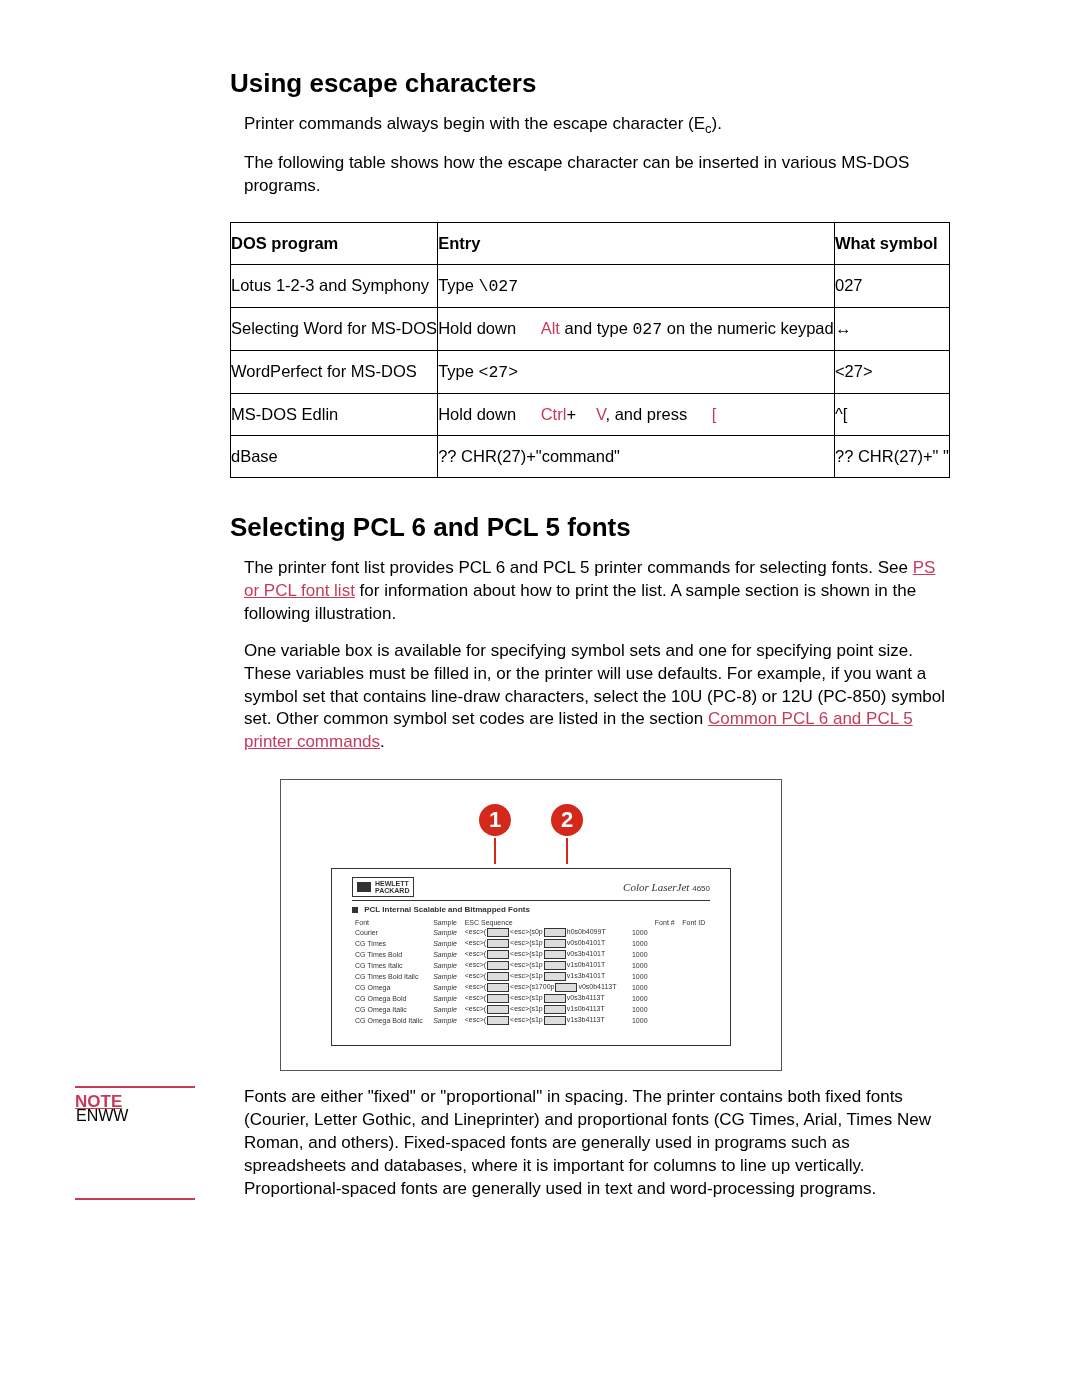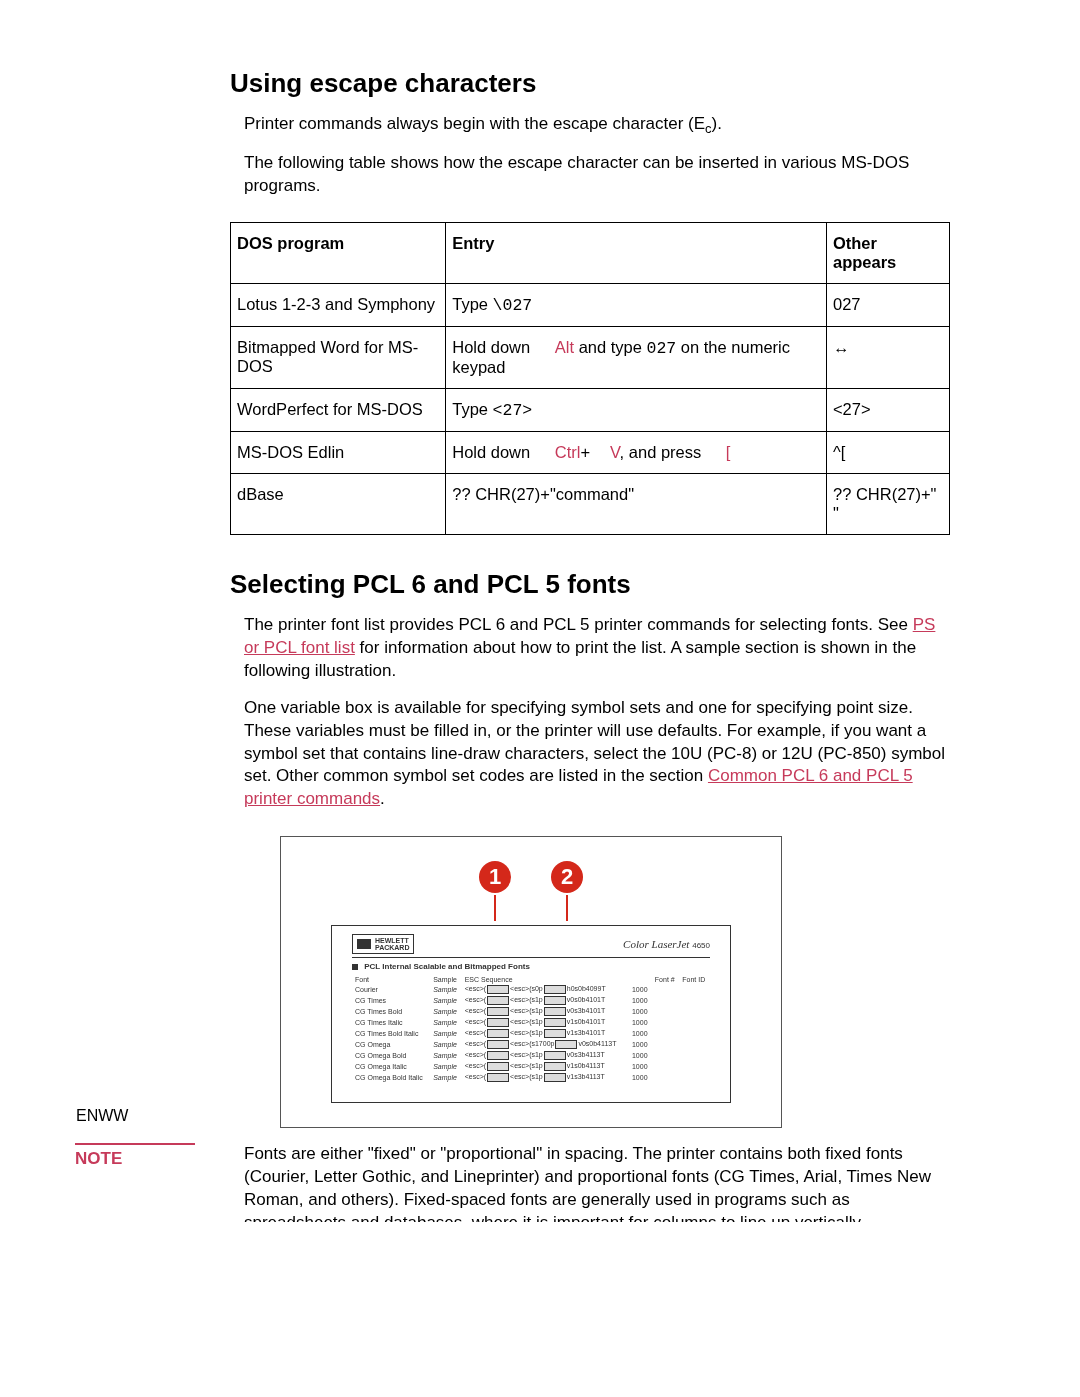--- a/index.html
+++ b/index.html
@@ -28,21 +28,21 @@
   }
   .sub { font-size: 13px; vertical-align: sub; }
   table.escape {
     width: 100%;
     border-collapse: collapse;
     margin: 24px 0 34px 0;
     font-size: 16.5px;
   }
   table.escape th, table.escape td {
     border: 1px solid #000;
-    padding: 11px 6px;
+    padding: 11px 0;
     text-align: left;
     vertical-align: top;
   }
   table.escape th {
     font-weight: bold;
     background: #fff;
   }
   .mono { font-family: "Courier New", monospace; }
   .key { color: #c63a5a; margin-left: 20px; }
   a.link { color: #c63a5a; text-decoration: underline; }
@@ -109,21 +109,21 @@
     align-items: flex-start;
     gap: 0;
     margin-left: -155px;
     margin-top: 10px;
   }
   .note-left {
     width: 155px;
     flex-shrink: 0;
   }
   .note-left .bar { height:2px; background:#c63a5a; width:120px; margin-bottom:4px; }
-  .note-left .lbl { color:#c63a5a; font-weight:bold; font-size:17px; }
+  .note-left .lbl { color:#c63a5a; font-weight:bold; font-size:17px;text-decoration:underline; }
   .note-left .bar2 { height:2px; background:#c63a5a; width:120px; margin-top:86px; }
   .note-right { flex:1; }
 
   .footer {
     position: absolute;
     left: 76px; right: 130px; bottom: 97px;
     display:flex; justify-content:space-between;
     font-size: 16px;
   }
   .footer .right b { font-weight: bold; margin-left:10px; }
@@ -139,31 +139,31 @@
     <span>Printer commands always begin with the escape character (E</span><span class="sub">c</span><span>).</span>
   </p>
 
   <p>The following table shows how the escape character can be inserted in various MS-DOS programs.</p>
 
   <table class="escape">
     <thead>
         <tr>
           <th>DOS program</th>
           <th>Entry</th>
-          <th>Other appears</th>
+          <th>What symbol</th>
         </tr>
       </thead>
     <tbody>
         <tr>
           <td>Lotus 1-2-3 and Symphony</td>
           <td><span>Type </span><span class="mono">\027</span></td>
           <td>027</td>
         </tr>
         <tr>
-          <td>Bitmapped Word for MS-DOS</td>
+          <td>Selecting Word for MS-DOS</td>
           <td><span>Hold down </span><span class="key">Alt</span><span> and type </span><span class="mono">027</span><span> on the numeric keypad</span></td>
           <td>↔</td>
         </tr>
         <tr>
           <td>WordPerfect for MS-DOS</td>
           <td><span>Type </span><span class="mono">&lt;27&gt;</span></td>
           <td>&lt;27&gt;</td>
         </tr>
         <tr>
           <td>MS-DOS Edlin</td>

